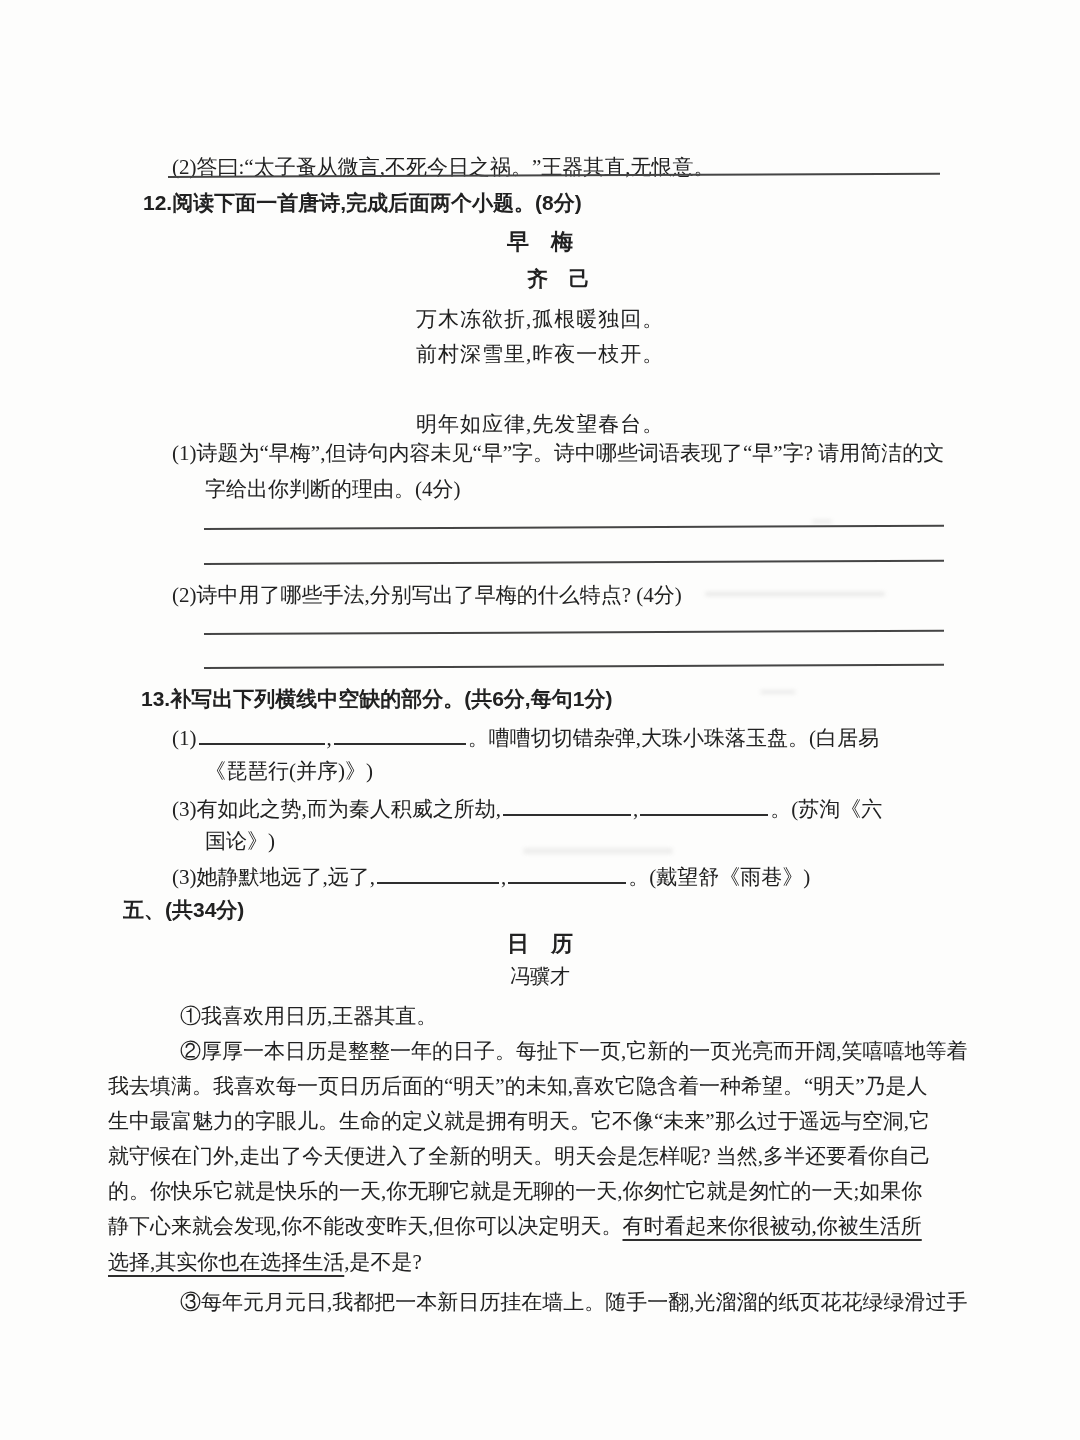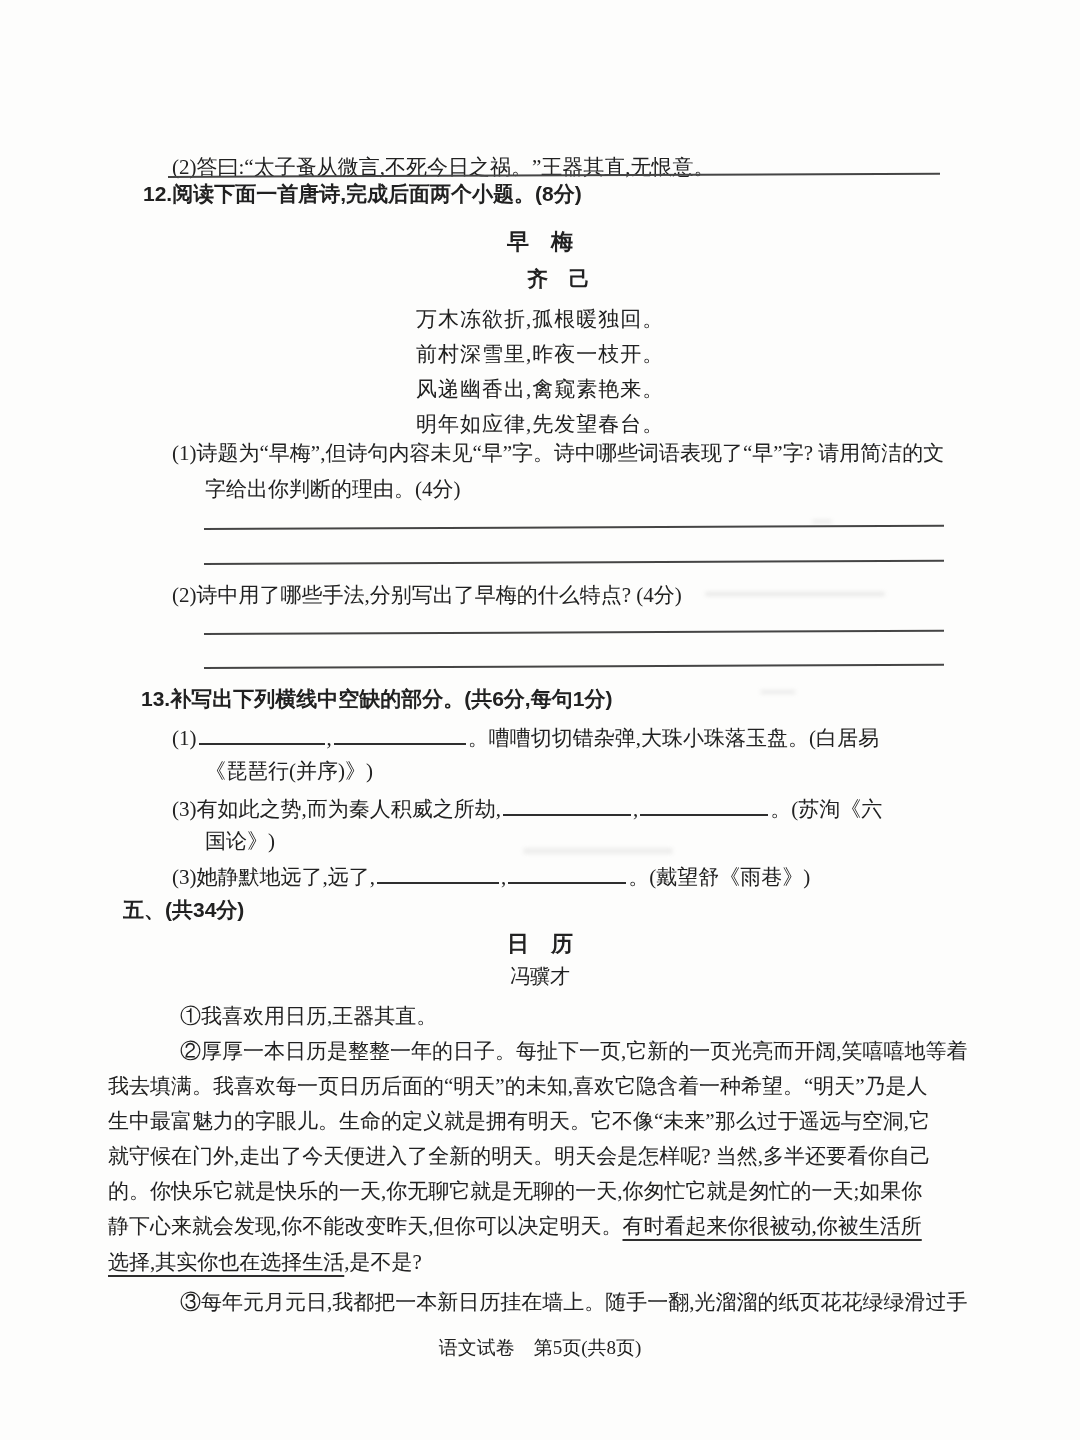--- a/index.html
+++ b/index.html
@@ -42,28 +42,27 @@
 </style>
 </head>
 <body>
 
 <div class="page">
 
   <div class="t" style="left:172px;top:118px;margin-top:36px;">(2)答曰:“太子蚤从微言,不死今日之祸。”王器其直,无恨意。</div>
 
   <div class="ansline" style="left:168px;top:176px;width:772px;"></div>
 
-  <div class="t b" style="left:143px;top:181px;">12.阅读下面一首唐诗,完成后面两个小题。(8分)</div>
+  <div class="t b" style="left:143px;top:190px;">12.阅读下面一首唐诗,完成后面两个小题。(8分)</div>
 
   <div class="t b center" style="top:228px;font-size:22px;">早　梅</div>
   <div class="t b center" style="top:266px;margin-left:37px;">齐　己</div>
 
   <div class="t center poemline" style="top:306px;">万木冻欲折,孤根暖独回。</div>
   <div class="t center poemline" style="top:341px;">前村深雪里,昨夜一枝开。</div>
-  <div class="t center poemline" style="top:376px;">风递幽香出,禽窥素艳来。</div>
   <div class="t center poemline" style="top:411px;">明年如应律,先发望春台。</div>
 
   <div class="t" style="left:172px;top:440px;">(1)诗题为“早梅”,但诗句内容未见“早”字。诗中哪些词语表现了“早”字? 请用简洁的文</div>
   <div class="t" style="left:205px;top:476px;">字给出你判断的理由。(4分)</div>
 
   <div class="ansline" style="left:204px;top:528px;width:740px;"></div>
   <div class="ansline" style="left:204px;top:563px;width:740px;"></div>
 
   <div class="t" style="left:172px;top:582px;">(2)诗中用了哪些手法,分别写出了早梅的什么特点? (4分)</div>
 
@@ -100,20 +99,19 @@
   <div class="t" style="left:108px;top:1178px;">的。你快乐它就是快乐的一天,你无聊它就是无聊的一天,你匆忙它就是匆忙的一天;如果你</div>
   <div class="t" style="left:108px;top:1213px;">
     <span>静下心来就会发现,你不能改变昨天,但你可以决定明天。</span><span class="ul">有时看起来你很被动,你被生活所</span>
   </div>
   <div class="t" style="left:108px;top:1249px;text-align:right;">
     <span class="ul">选择,其实你也在选择生活</span><span>,是不是?</span>
   </div>
 
   <div class="t" style="left:180px;top:1289px;">③每年元月元日,我都把一本新日历挂在墙上。随手一翻,光溜溜的纸页花花绿绿滑过手</div>
 
-  <div class="t center" style="top:1336px;font-size:19px;">语文试卷　第5页(共8页)</div>
 
   <div class="smudge" style="left:705px;top:592px;width:180px;height:4px;"></div>
   <div class="smudge" style="left:812px;top:520px;width:20px;height:3px;"></div>
   <div class="smudge" style="left:523px;top:848px;width:150px;height:6px;opacity:.16;"></div>
   <div class="smudge" style="left:760px;top:690px;width:36px;height:4px;opacity:.18;"></div>
 
 </div>
 
 </body></html>

